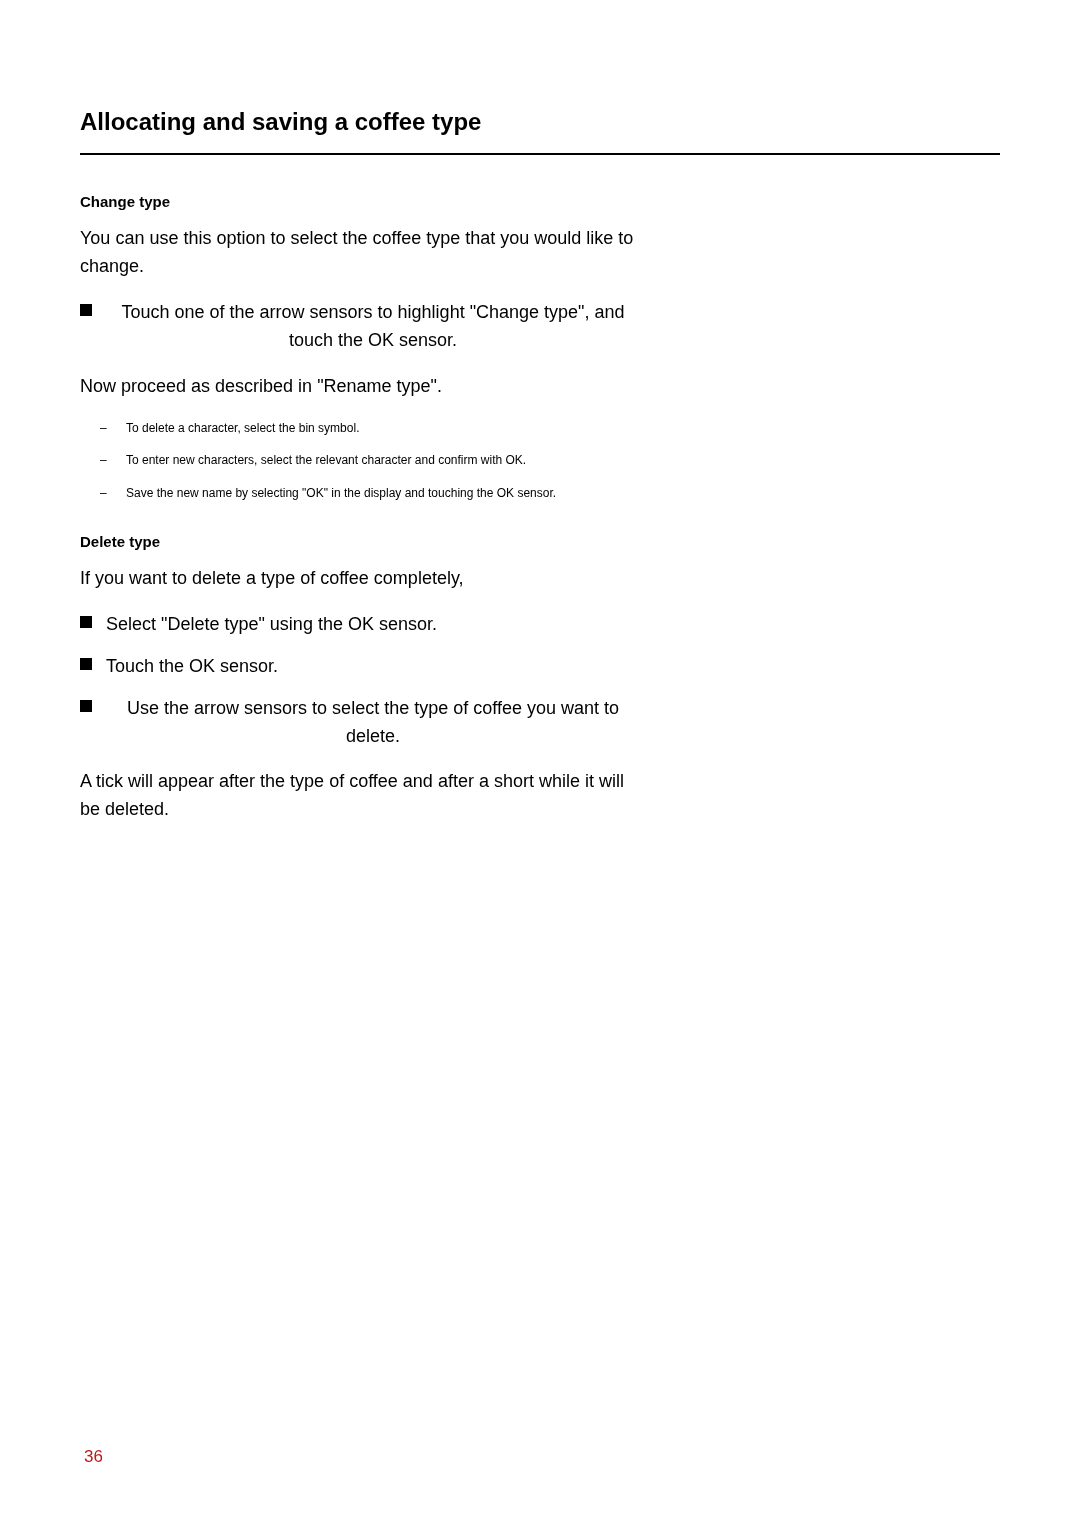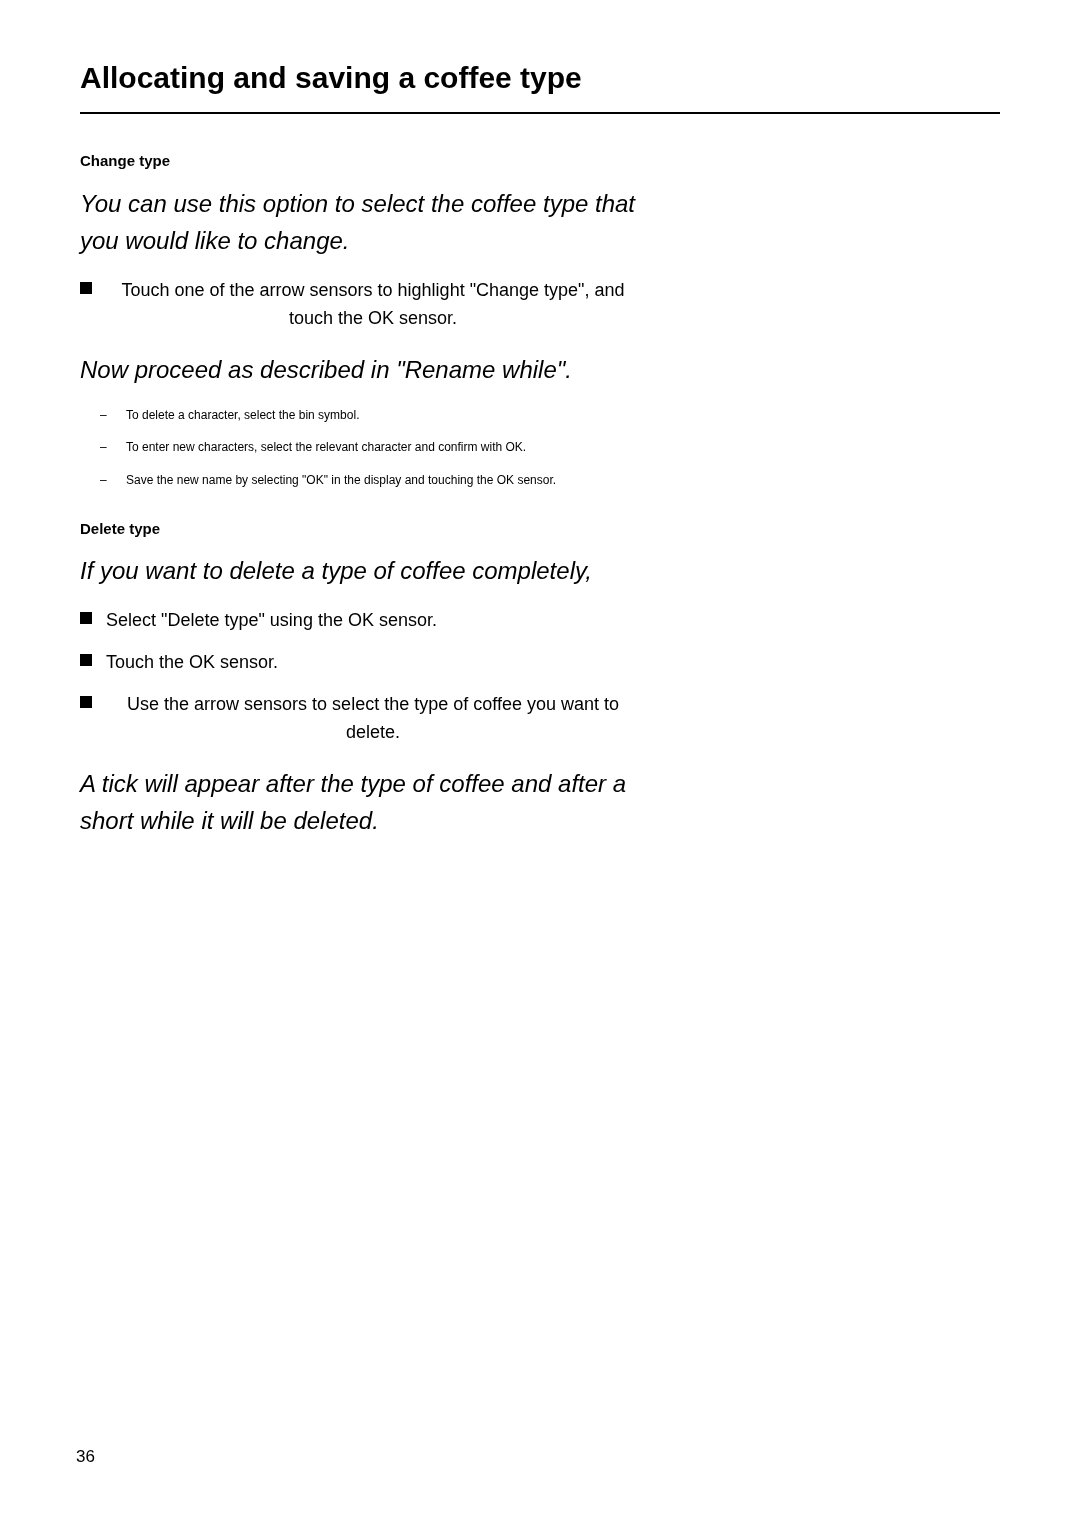--- a/index.html
+++ b/index.html
@@ -17,44 +17,44 @@
       width: 1080px;
       min-height: 1529px;
     }
 
     .page {
       padding: 60px 80px 80px 80px;
       max-width: 1080px;
     }
 
     .page-title {
-      font-size: 30px;
+      font-size: 24px;
       font-weight: bold;
       margin-bottom: 16px;
       line-height: 1.2;
+      margin-top: 48px;
     }
 
     .title-rule {
       border: none;
       border-top: 2px solid #000000;
       margin-bottom: 36px;
     }
 
     .section-heading {
       font-size: 15px;
       font-weight: bold;
       margin-bottom: 12px;
     }
 
     .body-text {
-      font-size: 24px;
+      font-size: 18px;
       line-height: 1.55;
       margin-bottom: 18px;
       max-width: 560px;
-      font-style: italic;
     }
 
     .bullet-list {
       list-style: none;
       margin-bottom: 18px;
       max-width: 560px;
       text-align: center;
     }
 
     .bullet-list li {
@@ -96,23 +96,23 @@
       min-width: 12px;
     }
 
     .section {
       margin-bottom: 28px;
     }
 
     .page-number {
       position: absolute;
       bottom: 60px;
-      left: 76px;
+      left: 84px;
       font-size: 17px;
-      color: #000000;
+      color: #b91c1c;
     }
 
     .page-wrapper {
       position: relative;
       min-height: 1529px;
     }
   </style>
 </head>
 <body>
 
@@ -127,21 +127,21 @@
 
       <p class="body-text">You can use this option to select the coffee type that you would like to change.</p>
 
       <ul class="bullet-list">
         <li>
           <span class="bullet-square"></span>
           <span>Touch one of the arrow sensors to highlight "Change type", and touch the OK sensor.</span>
         </li>
       </ul>
 
-      <p class="body-text">Now proceed as described in "Rename while".</p>
+      <p class="body-text">Now proceed as described in "Rename type".</p>
 
       <ul class="dash-list">
         <li>
           <span>To delete a character, select the bin symbol.</span>
         </li>
         <li>
           <span>To enter new characters, select the relevant character and confirm with OK.</span>
         </li>
         <li>
           <span>Save the new name by selecting "OK" in the display and touching the OK sensor.</span>

